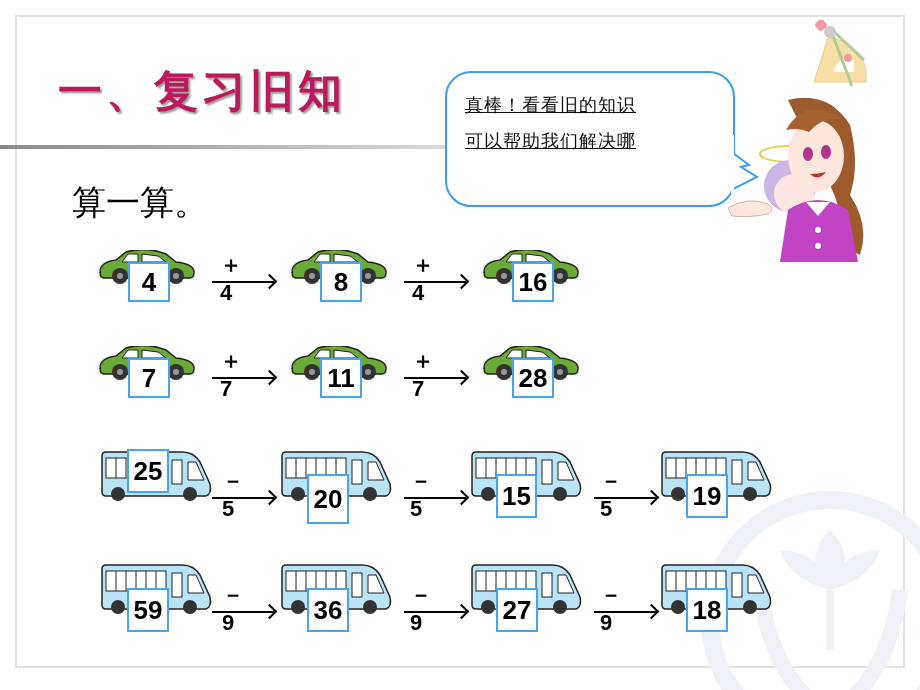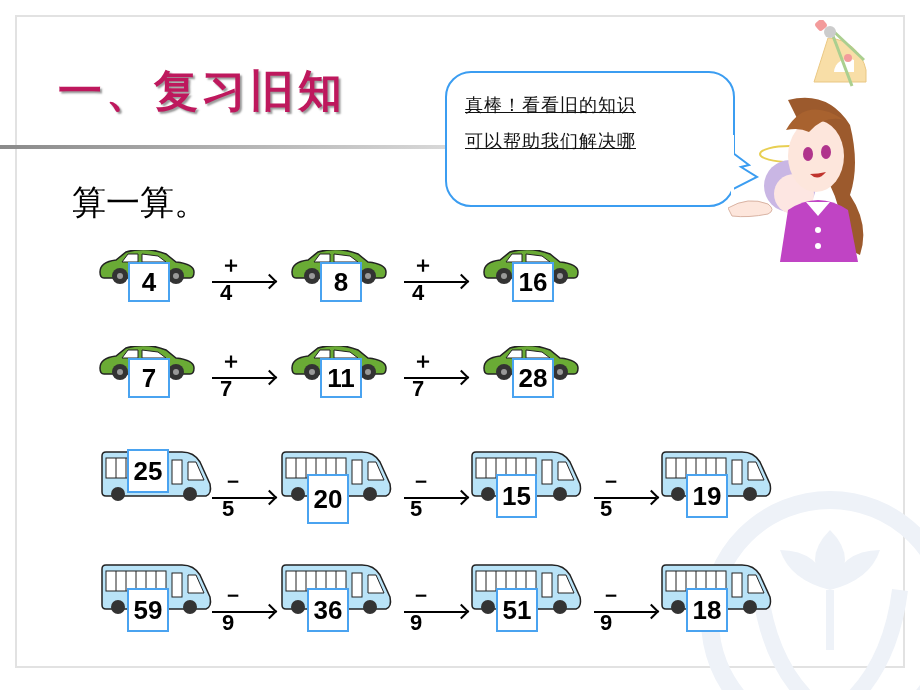--- a/index.html
+++ b/index.html
@@ -222,21 +222,21 @@
   <div class="arrow" style="left:404px;top:611px;width:62px"></div>
   <svg class="veh" style="left:468px;top:563px" width="116" height="52" viewBox="0 0 116 52">
       <path d="M4 6 q0 -4 4 -4 l76 0 q12 0 18 10 l10 22 q2 10 -4 12 l-100 0 q-4 0 -4 -4z" fill="#b9e3f7" stroke="#222" stroke-width="1.5"></path>
       <rect x="8" y="8" width="60" height="20" fill="#fff" stroke="#222"></rect>
       <path d="M18 8 v20 M28 8 v20 M38 8 v20 M48 8 v20 M58 8 v20" stroke="#222"></path>
       <rect x="74" y="10" width="10" height="24" fill="#fff" stroke="#222"></rect>
       <path d="M90 12 l8 0 l8 18 l-16 0z" fill="#fff" stroke="#222"></path>
       <circle cx="20" cy="44" r="7" fill="#333"></circle>
       <circle cx="92" cy="44" r="7" fill="#333"></circle>
     </svg>
-  <div class="numbox" style="left:496px;top:588px;width:42px;height:44px;font-size:26px">51</div>
+  <div class="numbox" style="left:496px;top:588px;width:42px;height:44px;font-size:26px">27</div>
   <div class="op" style="left:600px;top:580px">－9</div>
   <div class="arrow" style="left:594px;top:611px;width:62px"></div>
   <svg class="veh" style="left:658px;top:563px" width="116" height="52" viewBox="0 0 116 52">
       <path d="M4 6 q0 -4 4 -4 l76 0 q12 0 18 10 l10 22 q2 10 -4 12 l-100 0 q-4 0 -4 -4z" fill="#b9e3f7" stroke="#222" stroke-width="1.5"></path>
       <rect x="8" y="8" width="60" height="20" fill="#fff" stroke="#222"></rect>
       <path d="M18 8 v20 M28 8 v20 M38 8 v20 M48 8 v20 M58 8 v20" stroke="#222"></path>
       <rect x="74" y="10" width="10" height="24" fill="#fff" stroke="#222"></rect>
       <path d="M90 12 l8 0 l8 18 l-16 0z" fill="#fff" stroke="#222"></path>
       <circle cx="20" cy="44" r="7" fill="#333"></circle>
       <circle cx="92" cy="44" r="7" fill="#333"></circle>

